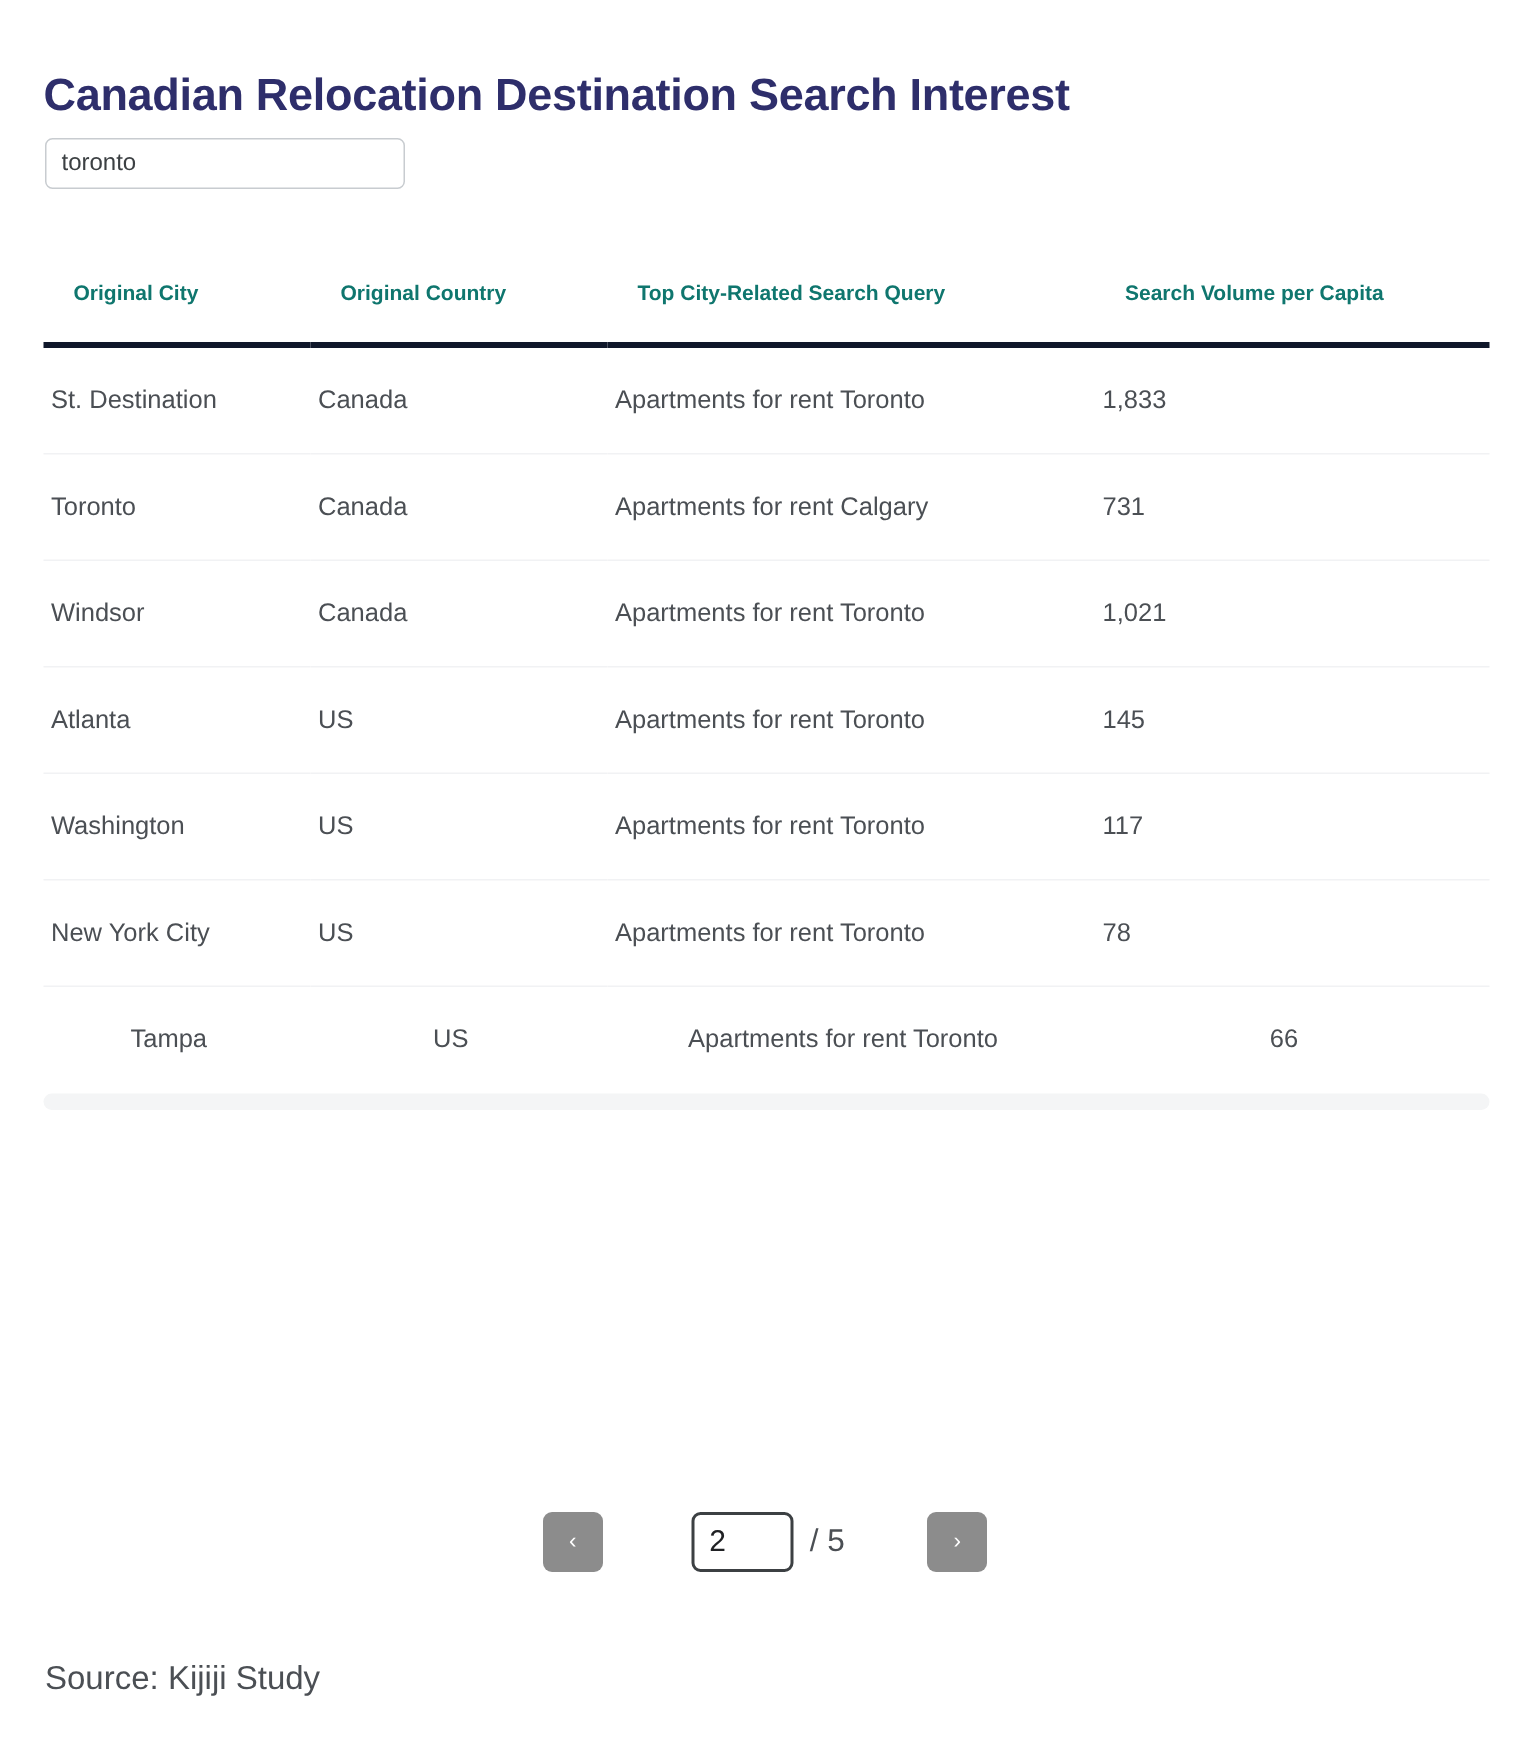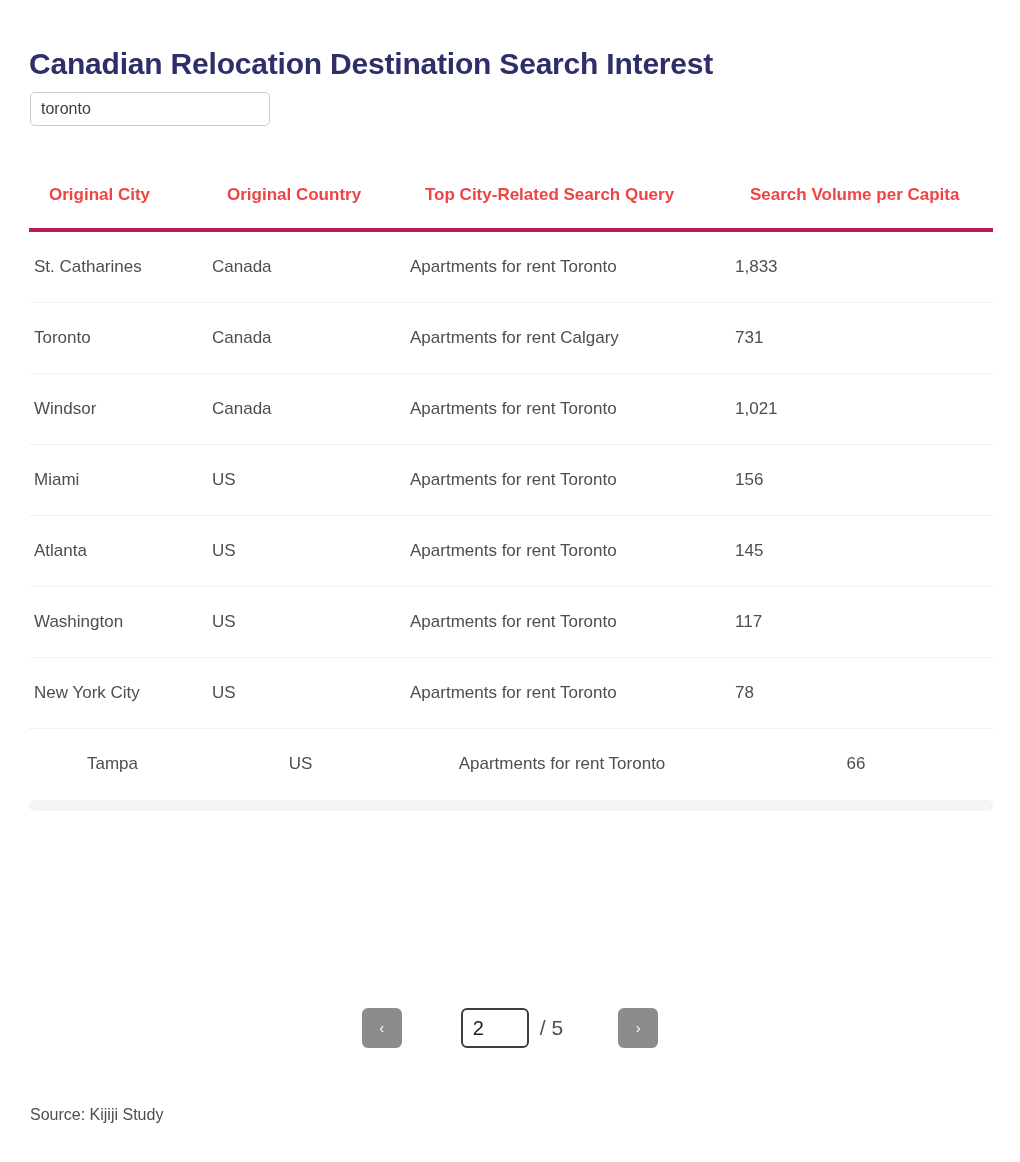--- a/index.html
+++ b/index.html
@@ -66,25 +66,25 @@
   table.data {
     width: 964px;
     border-collapse: collapse;
     table-layout: fixed;
     font-size: 17px;
   }
   table.data thead th {
     text-align: left;
     vertical-align: top;
     font-weight: bold;
-    font-size: 17px;
+    font-size: 14px;
     line-height: 30px;
-    color: #ef4444;
+    color: #0f766e;
     padding: 10px 16px 18px 20px;
-    border-bottom: 4px solid #be185d;
+    border-bottom: 4px solid #0f172a;
   }
   table.data tbody td {
     text-align: left;
     vertical-align: middle;
     font-weight: normal;
     font-size: 17px;
     line-height: 24px;
     color: #4b4f54;
     padding: 23px 16px 23px 5px;
     border-bottom: 1px solid #f1f2f4;
@@ -153,21 +153,21 @@
     color: #4b4f54;
     margin-left: 11px;
     white-space: nowrap;
   }
 
   
   .source {
     position: absolute;
     left: 30px;
     top: 1106px;
-    font-size: 16px;
+    font-size: 22px;
     color: #4b4f54;
   }
 </style>
 </head>
 <body>
 
 <div class="page">
 
   <h1 class="title">Canadian Relocation Destination Search Interest</h1>
 
@@ -186,42 +186,36 @@
       <thead>
         <tr>
           <th>Original City</th>
           <th>Original Country</th>
           <th>Top City-Related Search Query</th>
           <th>Search Volume per Capita</th>
         </tr>
       </thead>
       <tbody>
         <tr>
-          <td>St. Catharines</td>
+          <td>St. Destination</td>
           <td>Canada</td>
           <td>Apartments for rent Toronto</td>
           <td>1,833</td>
         </tr>
         <tr>
           <td>Toronto</td>
           <td>Canada</td>
           <td>Apartments for rent Calgary</td>
           <td>731</td>
         </tr>
         <tr>
           <td>Windsor</td>
           <td>Canada</td>
           <td>Apartments for rent Toronto</td>
           <td>1,021</td>
-        </tr>
-        <tr>
-          <td>Miami</td>
-          <td>US</td>
-          <td>Apartments for rent Toronto</td>
-          <td>156</td>
         </tr>
         <tr>
           <td>Atlanta</td>
           <td>US</td>
           <td>Apartments for rent Toronto</td>
           <td>145</td>
         </tr>
         <tr>
           <td>Washington</td>
           <td>US</td>

